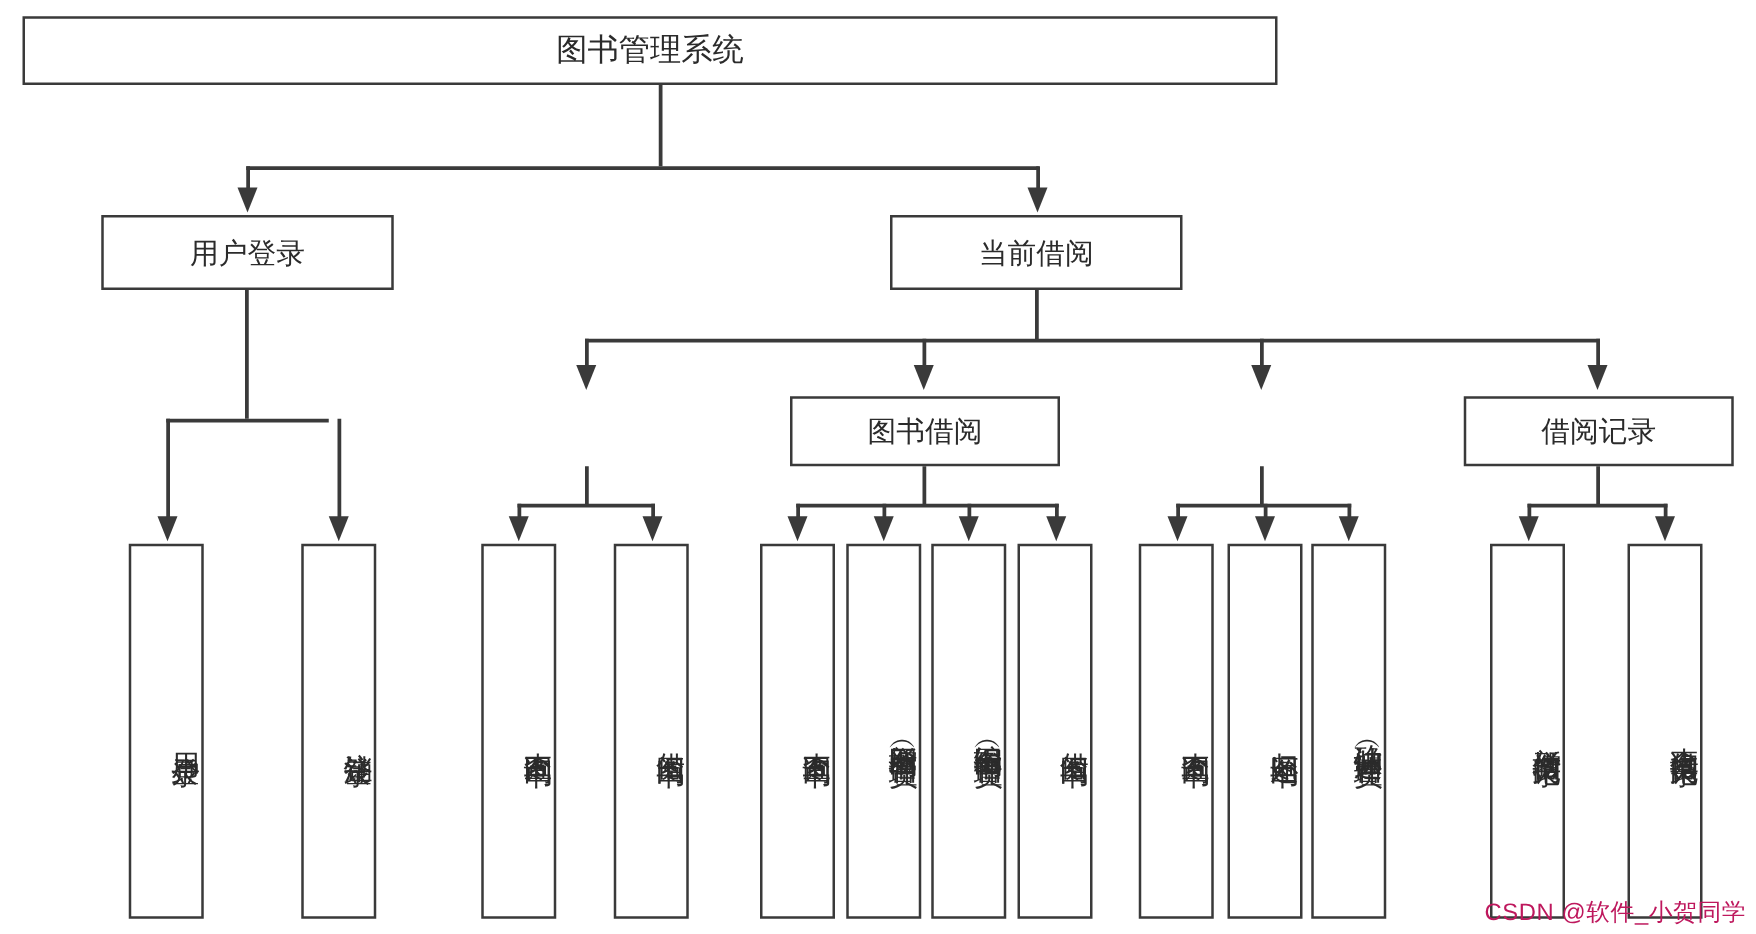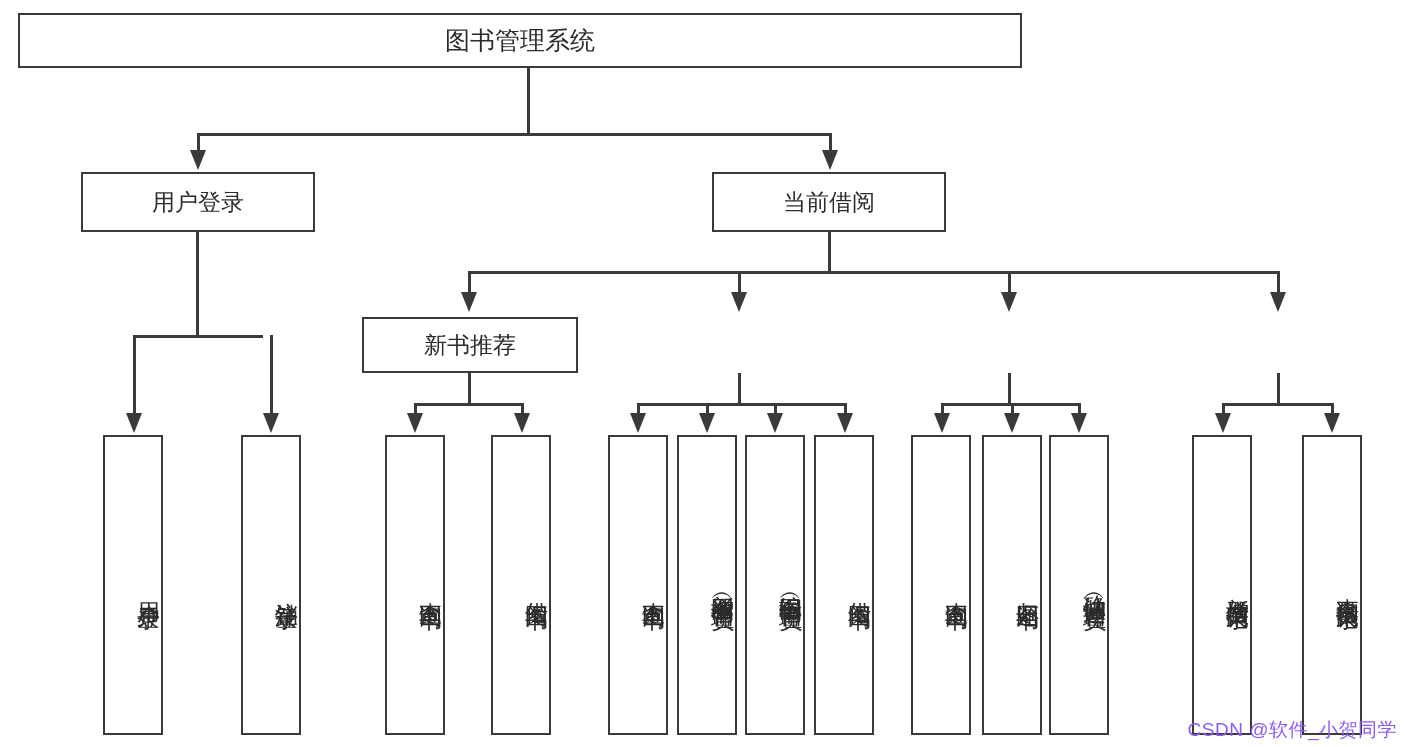--- a/index.html
+++ b/index.html
@@ -74,21 +74,21 @@
     border-right: 8px solid transparent;
     border-top: 20px solid #3a3a3a;
   }
 
   
   #watermark {
     position: absolute;
     right: 8px;
     bottom: 4px;
     font-size: 19px;
-    color: #8b5cf6;
+    color: #be185d;
     letter-spacing: 0.5px;
     user-select: none;
     white-space: nowrap;
   }
 </style>
 </head>
 <body>
 
 <div id="canvas">
 
@@ -124,26 +124,29 @@
   <div class="hline" style="left:468px; top:271px; width:812px;"></div>
   <div class="vline" style="left:468px; top:271px; height:24px;"></div>
   <div class="arrow" style="left:461px; top:292px;"></div>
   <div class="vline" style="left:738px; top:271px; height:24px;"></div>
   <div class="arrow" style="left:731px; top:292px;"></div>
   <div class="vline" style="left:1008px; top:271px; height:24px;"></div>
   <div class="arrow" style="left:1001px; top:292px;"></div>
   <div class="vline" style="left:1277px; top:271px; height:24px;"></div>
   <div class="arrow" style="left:1270px; top:292px;"></div>
 
-  <div class="node lvl3" style="left:362px; top:317px; width:216px; height:56px;">
-    <span>新书推荐</span>
-  </div>
-
-
-
+
+  <div class="node lvl3" style="left:632px; top:317px; width:216px; height:56px;">
+    <span>图书借阅</span>
+  </div>
+
+
+  <div class="node lvl3" style="left:1171px; top:317px; width:216px; height:56px;">
+    <span>借阅记录</span>
+  </div>
 
   <div class="vline" style="left:468px; top:373px; height:32px;"></div>
   <div class="hline" style="left:414px; top:403px; width:110px;"></div>
   <div class="vline" style="left:414px; top:403px; height:14px;"></div>
   <div class="arrow" style="left:407px; top:413px;"></div>
   <div class="vline" style="left:521px; top:403px; height:14px;"></div>
   <div class="arrow" style="left:514px; top:413px;"></div>
 
   <div class="vline" style="left:738px; top:373px; height:32px;"></div>
   <div class="hline" style="left:637px; top:403px; width:210px;"></div>

